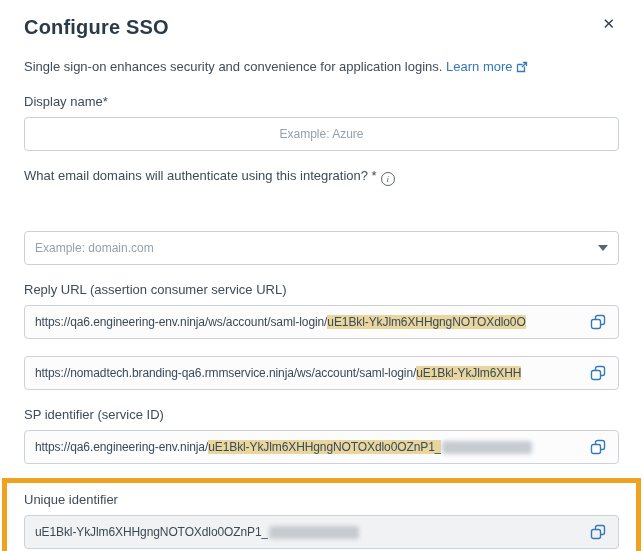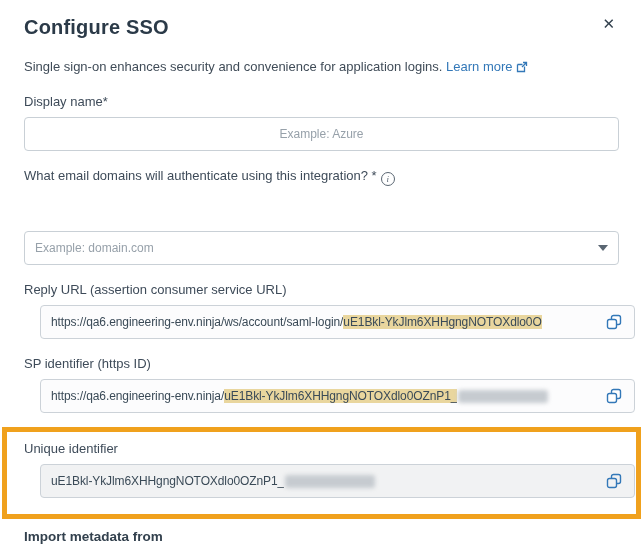--- a/index.html
+++ b/index.html
@@ -93,21 +93,20 @@
     border-right: 5px solid transparent;
     border-top: 6px solid #5a6672;
   }
   .readonly-field {
     display: flex;
     align-items: center;
     background: #fcfcfd;
     border-color: #ccd2d8;
     white-space: nowrap;
     overflow: hidden;
-    margin-left: 16px;
   }
   .url-text {
     white-space: nowrap;
     overflow: hidden;
     letter-spacing: -0.1px;
   }
   .token-highlight { background: #e9d69e; }
   .redacted-blob {
     display: inline-block;
     width: 90px;
@@ -181,24 +180,33 @@
       <button class="copy-btn">
           <svg width="16" height="16" viewBox="0 0 16 16">
             <rect x="5.5" y="1.5" width="9" height="9" rx="2" fill="#ffffff" stroke="#3378b8" stroke-width="1.4"></rect>
             <rect x="1.5" y="5.5" width="9" height="9" rx="2" fill="#ffffff" stroke="#3378b8" stroke-width="1.4"></rect>
           </svg>
         </button>
     </div>
   </div>
 
   <div class="form-group">
-  </div>
-
-  <div class="form-group">
-    <label class="field-label">SP identifier (https ID)</label>
+    <div class="readonly-field">
+      <span class="url-text"><span>https://nomadtech.branding-qa6.rmmservice.ninja/ws/account/saml-login/</span><span class="token-highlight">uE1Bkl-YkJlm6XHH</span></span>
+      <button class="copy-btn">
+          <svg width="16" height="16" viewBox="0 0 16 16">
+            <rect x="5.5" y="1.5" width="9" height="9" rx="2" fill="#ffffff" stroke="#3378b8" stroke-width="1.4"></rect>
+            <rect x="1.5" y="5.5" width="9" height="9" rx="2" fill="#ffffff" stroke="#3378b8" stroke-width="1.4"></rect>
+          </svg>
+        </button>
+    </div>
+  </div>
+
+  <div class="form-group">
+    <label class="field-label">SP identifier (service ID)</label>
     <div class="readonly-field">
       <span class="url-text"><span>https://qa6.engineering-env.ninja/</span><span class="token-highlight">uE1Bkl-YkJlm6XHHgngNOTOXdlo0OZnP1_</span></span>
       <span class="redacted-blob"></span>
       <button class="copy-btn">
           <svg width="16" height="16" viewBox="0 0 16 16">
             <rect x="5.5" y="1.5" width="9" height="9" rx="2" fill="#ffffff" stroke="#3378b8" stroke-width="1.4"></rect>
             <rect x="1.5" y="5.5" width="9" height="9" rx="2" fill="#ffffff" stroke="#3378b8" stroke-width="1.4"></rect>
           </svg>
         </button>
     </div>

